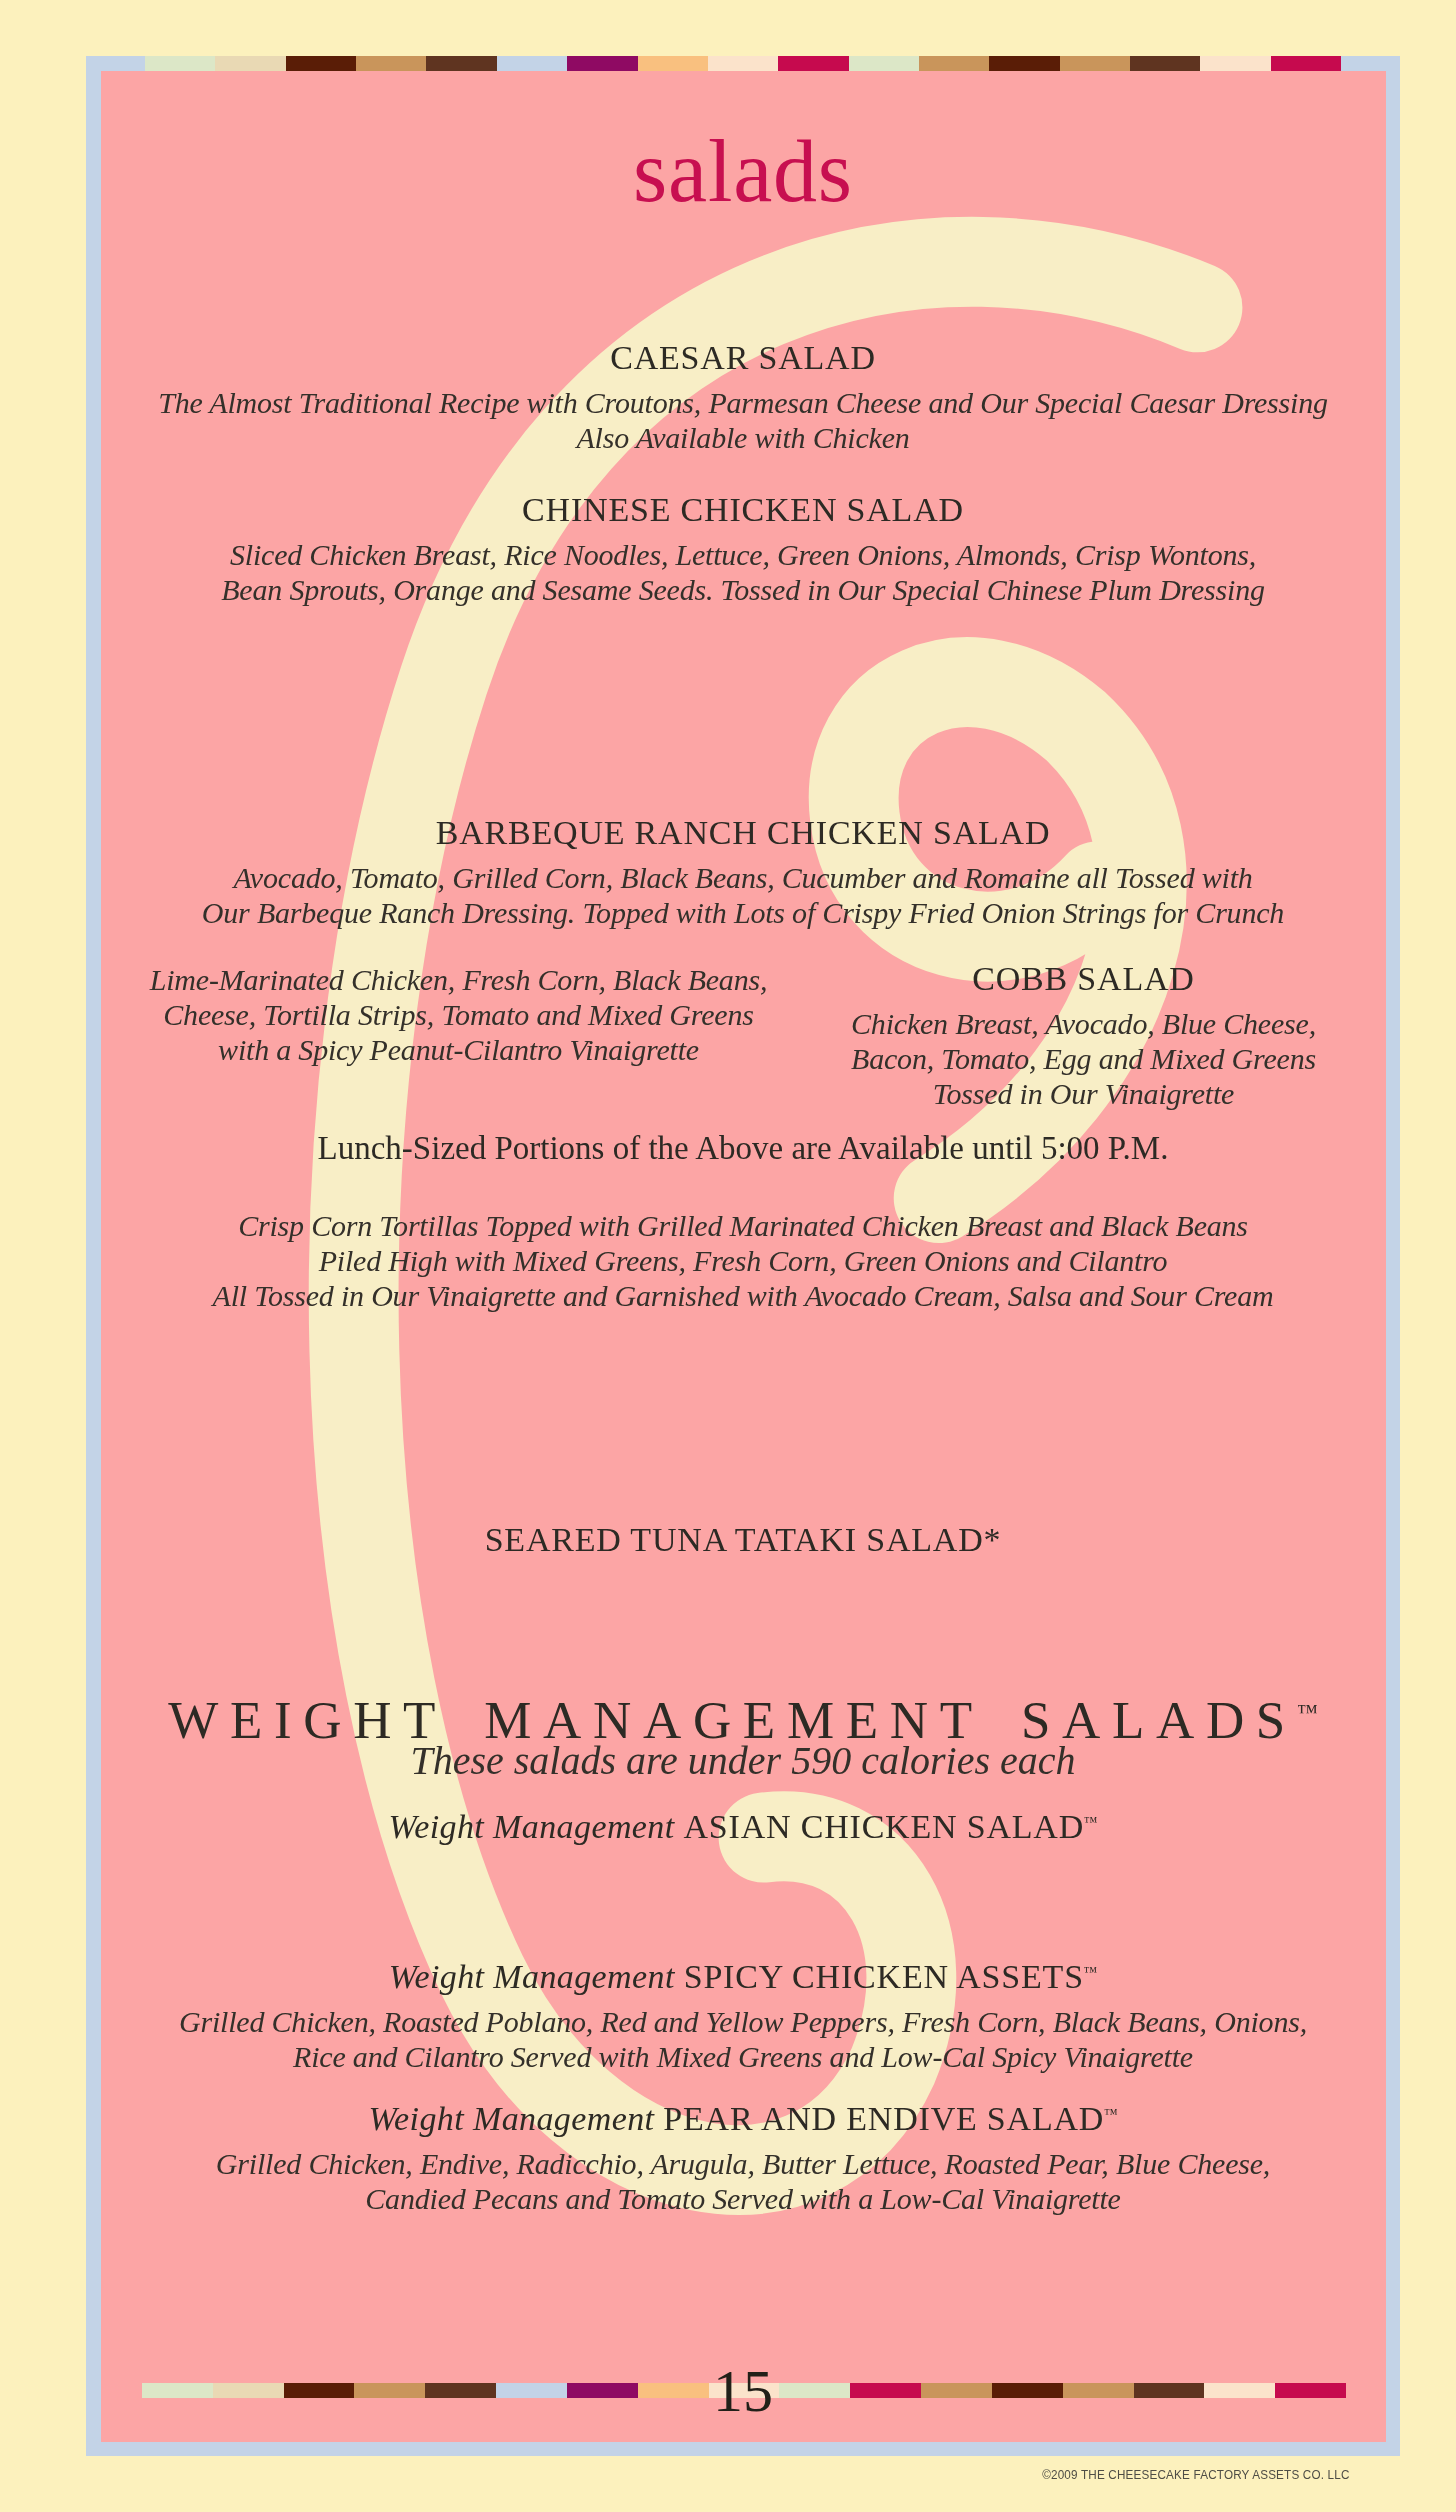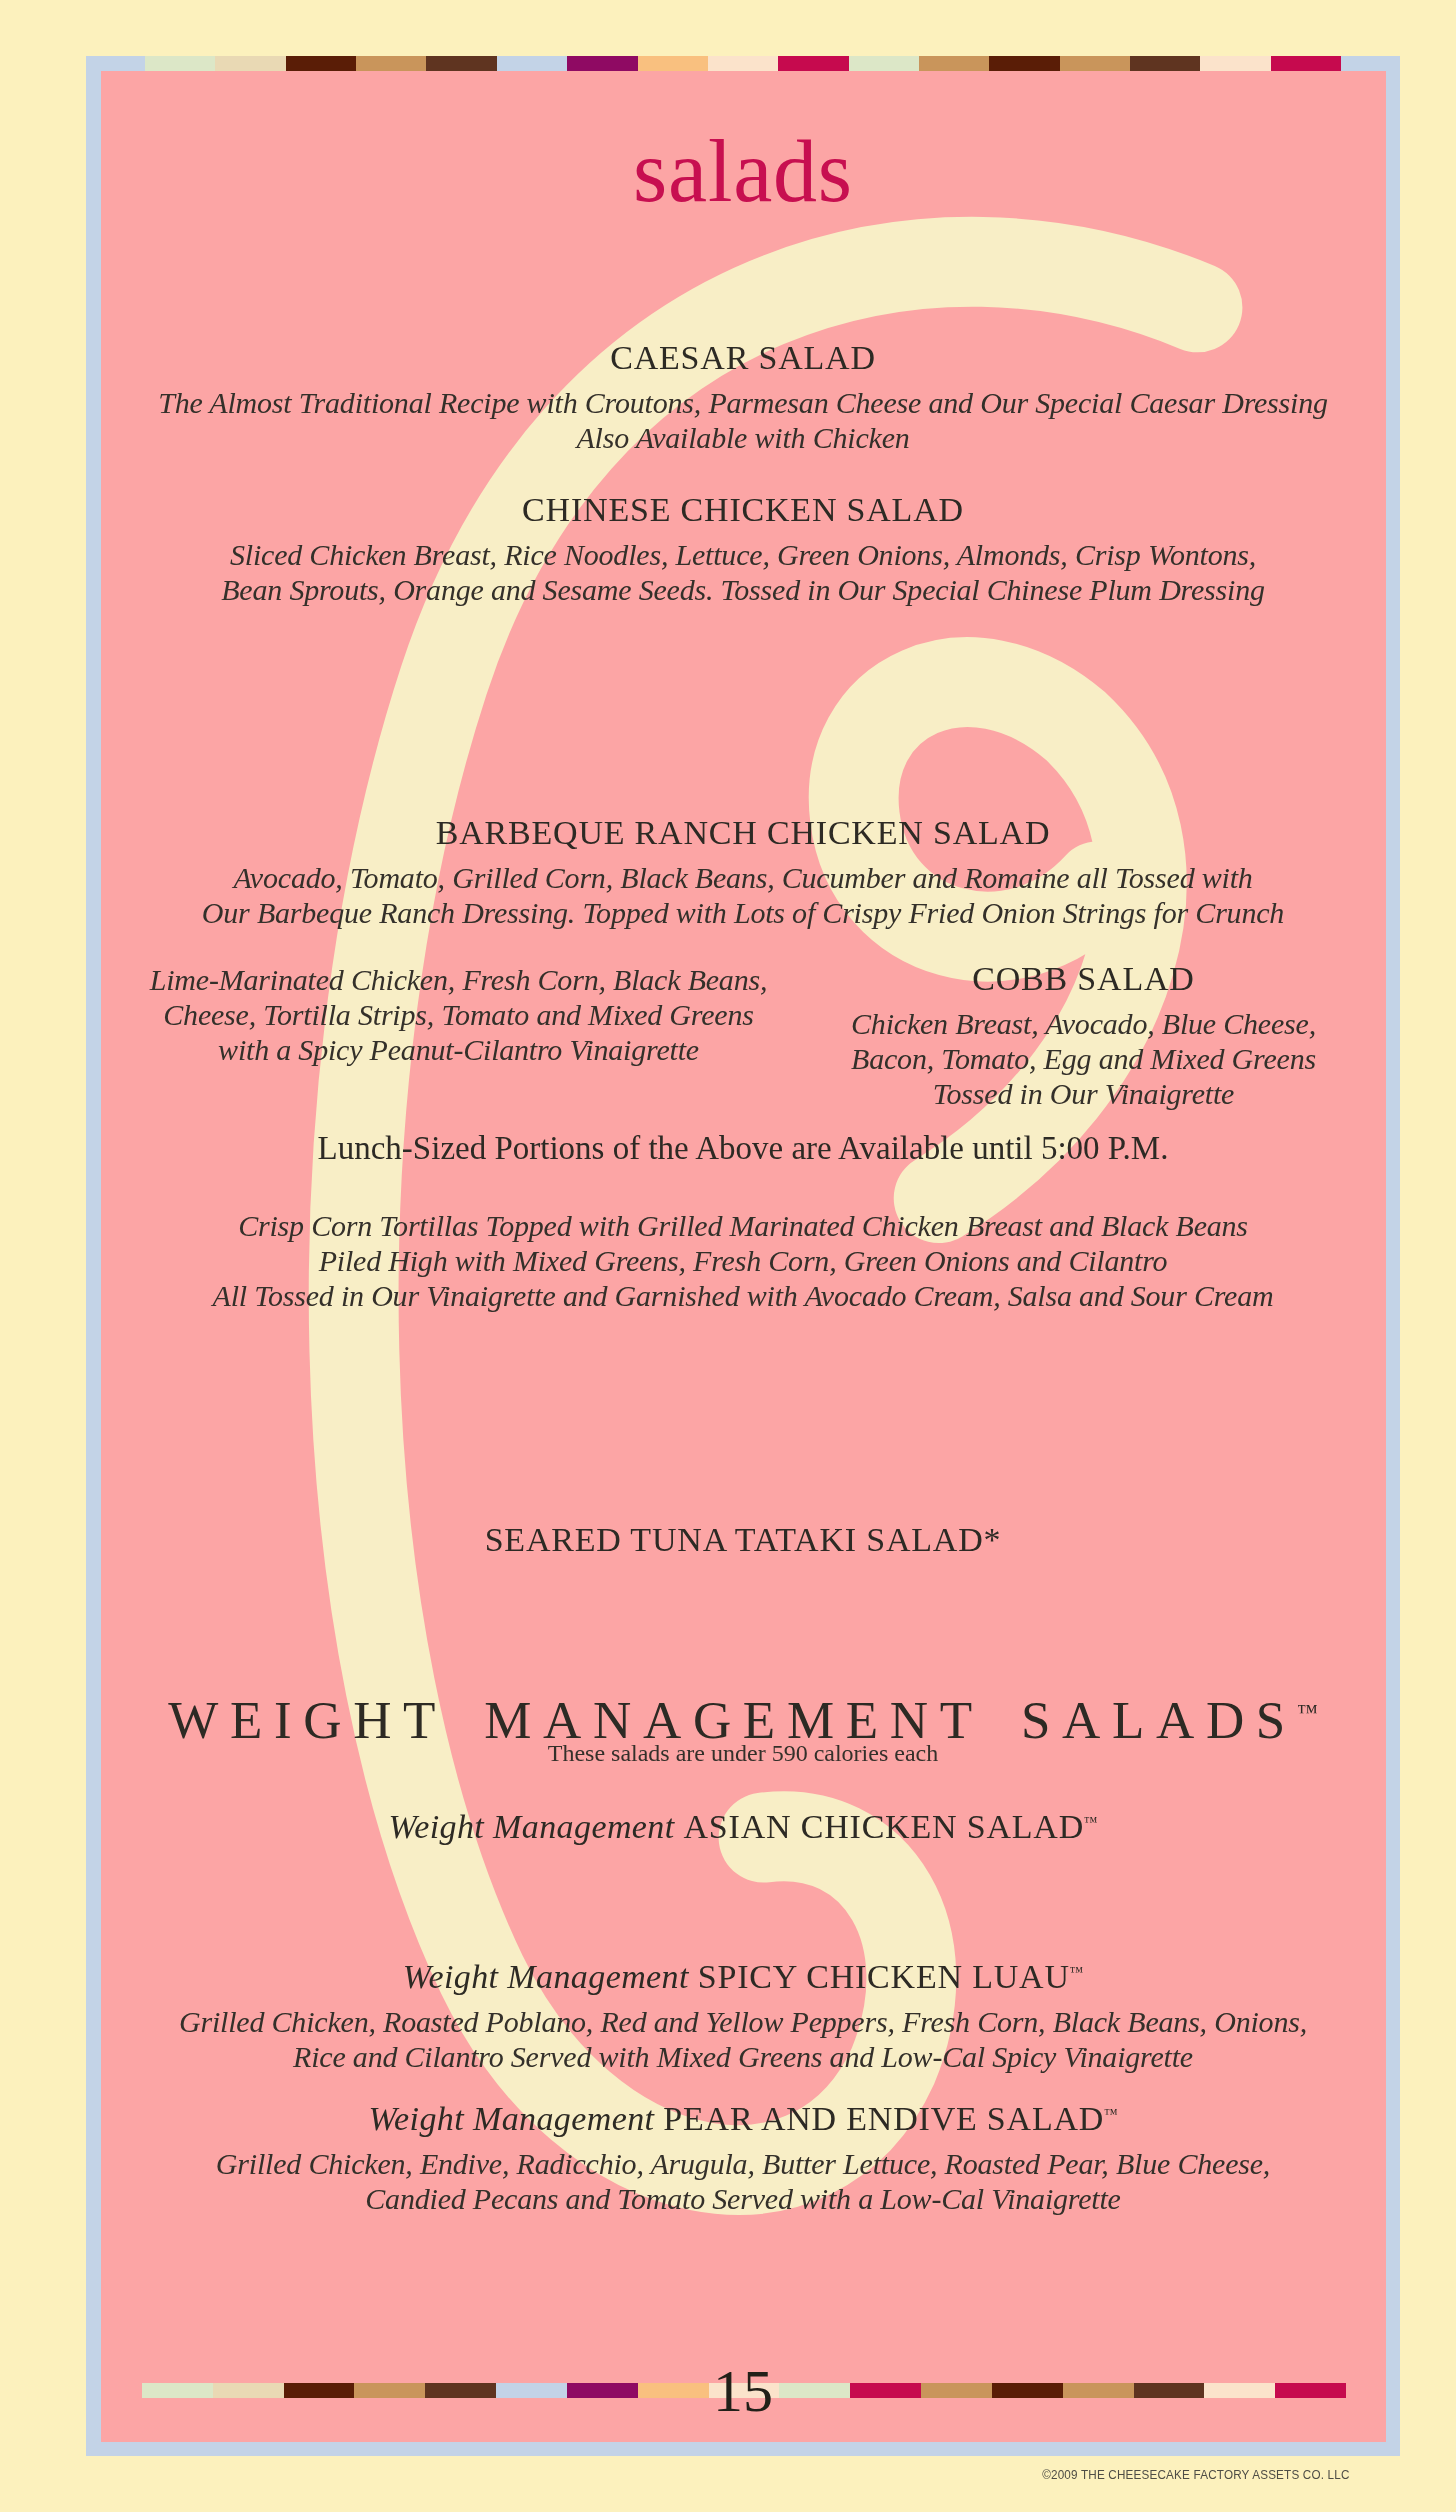--- a/index.html
+++ b/index.html
@@ -33,21 +33,21 @@
   .title{top:72px;font-size:88px;line-height:1;color:#C70F50;letter-spacing:0.8px;}
   .h{font-size:34px;line-height:1;letter-spacing:0.8px;margin:0 0 10px 0;font-weight:normal;}
   .h .pfx{font-style:italic;letter-spacing:0.4px;}
   .desc{font-size:30px;line-height:35px;font-style:italic;color:#34302A;white-space:pre-line;letter-spacing:-0.2px;}
   .cols{position:absolute;top:906px;left:0;right:0;z-index:2;color:#2D2A24;}
   .col{position:absolute;text-align:center;}
   .col-left{left:30px;width:685px;}
   .col-right{left:731px;width:533px;}
   .note{top:1076px;font-size:33px;line-height:1;font-style:normal;}
   .wm-head{top:1638px;font-size:53px;line-height:1;letter-spacing:0.22em;word-spacing:0.25em;}
-  .wm-sub{top:1685px;font-size:24px;line-height:1;color:#34302A;}
+  .wm-sub{top:1685px;font-size:40px;line-height:1;font-style:italic;color:#34302A;}
   sup.tm{font-size:40%;line-height:0;vertical-align:super;letter-spacing:0;}
   .pgnum{top:2305px;font-size:60px;line-height:1;z-index:3;color:#222019;}
   .copyright{
     position:absolute;top:2467px;right:106px;z-index:2;
     font-family:"Liberation Sans","DejaVu Sans",sans-serif;
     font-size:13px;color:#4E4D45;letter-spacing:0.2px;
     transform:scaleX(0.9);transform-origin:right center;
     white-space:nowrap;
   }
 </style>
@@ -137,21 +137,21 @@
   </div>
 
   <div class="sec wm-head"><span>WEIGHT MANAGEMENT SALADS</span><sup class="tm">™</sup></div>
   <div class="sec wm-sub">These salads are under 590 calories each</div>
 
   <div class="sec" style="top:1754px">
     <div class="h"><span class="pfx">Weight Management </span><span>ASIAN CHICKEN SALAD</span><sup class="tm">™</sup></div>
   </div>
 
   <div class="sec" style="top:1904px">
-    <div class="h"><span class="pfx">Weight Management </span><span>SPICY CHICKEN LUAU</span><sup class="tm">™</sup></div>
+    <div class="h"><span class="pfx">Weight Management </span><span>SPICY CHICKEN ASSETS</span><sup class="tm">™</sup></div>
     <div class="desc">Grilled Chicken, Roasted Poblano, Red and Yellow Peppers, Fresh Corn, Black Beans, Onions,
 Rice and Cilantro Served with Mixed Greens and Low-Cal Spicy Vinaigrette</div>
   </div>
 
   <div class="sec" style="top:2046px">
     <div class="h"><span class="pfx">Weight Management </span><span>PEAR AND ENDIVE SALAD</span><sup class="tm">™</sup></div>
     <div class="desc">Grilled Chicken, Endive, Radicchio, Arugula, Butter Lettuce, Roasted Pear, Blue Cheese,
 Candied Pecans and Tomato Served with a Low-Cal Vinaigrette</div>
   </div>
 

